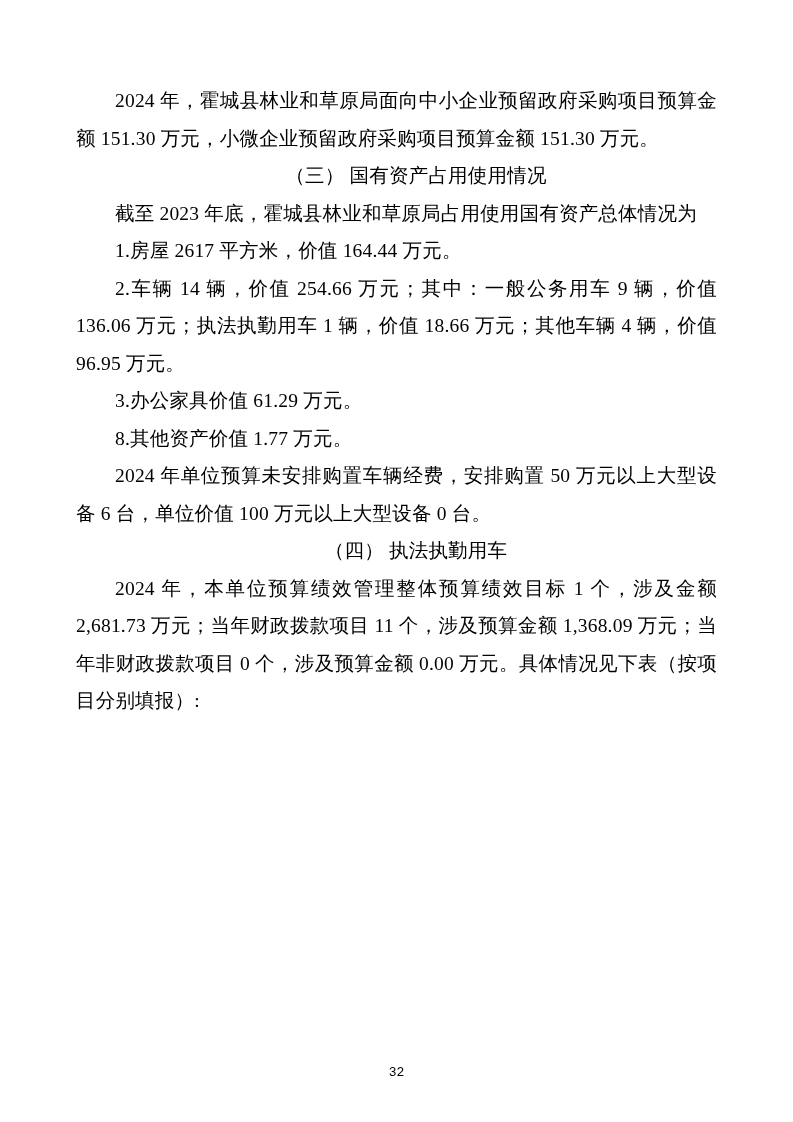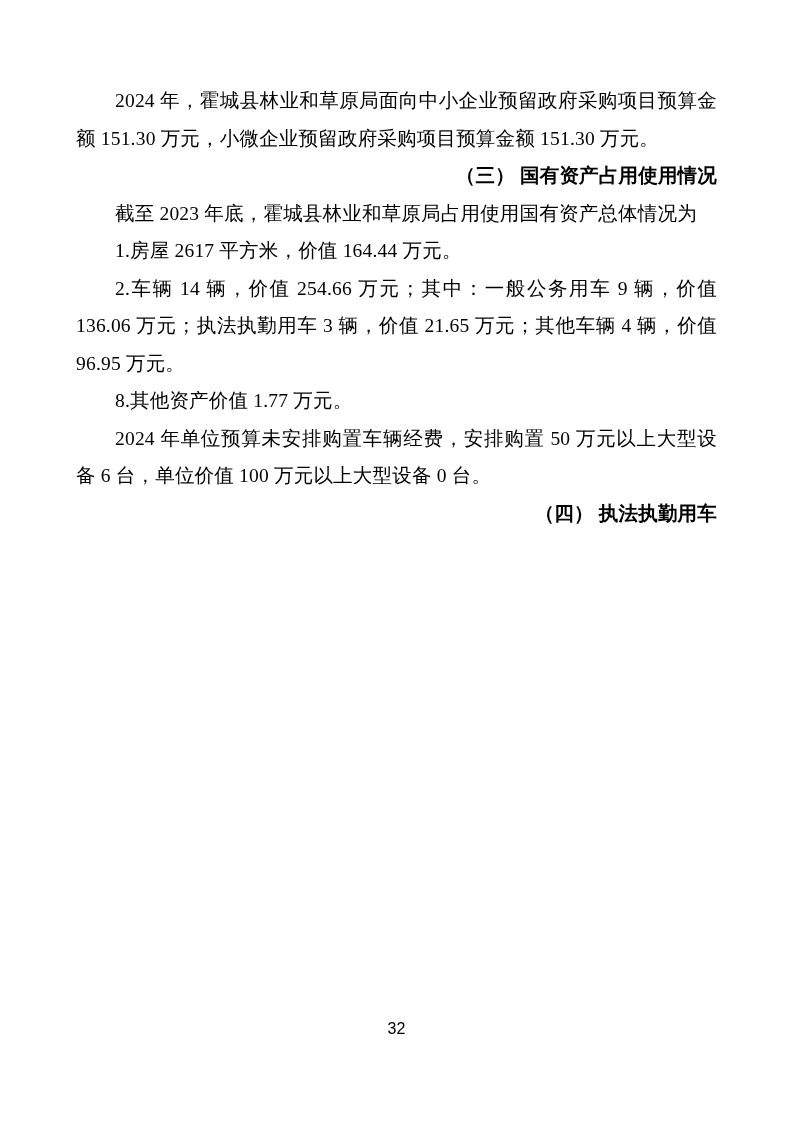--- a/index.html
+++ b/index.html
@@ -25,42 +25,44 @@
   .para {
     margin: 0;
     font-size: 19.5px;
     line-height: 37.5px;
     text-align: justify;
     text-indent: 2em;
     letter-spacing: 0.2px;
     word-break: break-word;
   }
   .heading {
-    font-weight: bold;
-    text-align: right;
+    font-weight: normal;
+    text-align: center;
   }
   .page-number {
     position: absolute;
     left: 0;
-    top: 1020px;
+    top: 1064px;
     width: 100%;
     text-align: center;
-    font-size: 16px;
+    font-size: 13px;
     line-height: 18px;
-    font-family: Liberation Sans, sans-serif;
+    font-family: Liberation Mono, monospace;
   }
 </style>
 </head>
 <body>
 
 <div class="page">
   <div class="content">
     <p class="para">2024 年，霍城县林业和草原局面向中小企业预留政府采购项目预算金额 151.30 万元，小微企业预留政府采购项目预算金额 151.30 万元。</p>
     <p class="para heading">（三） 国有资产占用使用情况</p>
     <p class="para">截至 2023 年底，霍城县林业和草原局占用使用国有资产总体情况为</p>
     <p class="para">1.房屋 2617 平方米，价值 164.44 万元。</p>
-    <p class="para">2.车辆 14 辆，价值 254.66 万元；其中：一般公务用车 9 辆，价值 136.06 万元；执法执勤用车 3 辆，价值 21.65 万元；其他车辆 4 辆，价值 96.95 万元。</p>
+    <p class="para">2.车辆 14 辆，价值 254.66 万元；其中：一般公务用车 9 辆，价值 136.06 万元；执法执勤用车 1 辆，价值 18.66 万元；其他车辆 4 辆，价值 96.95 万元。</p>
+    <p class="para">3.办公家具价值 61.29 万元。</p>
     <p class="para">8.其他资产价值 1.77 万元。</p>
     <p class="para">2024 年单位预算未安排购置车辆经费，安排购置 50 万元以上大型设备 6 台，单位价值 100 万元以上大型设备 0 台。</p>
     <p class="para heading">（四） 执法执勤用车</p>
+    <p class="para">2024 年，本单位预算绩效管理整体预算绩效目标 1 个，涉及金额 2,681.73 万元；当年财政拨款项目 11 个，涉及预算金额 1,368.09 万元；当年非财政拨款项目 0 个，涉及预算金额 0.00 万元。具体情况见下表（按项目分别填报）:</p>
   </div>
   <div class="page-number">32</div>
 </div>
 
 </body></html>

